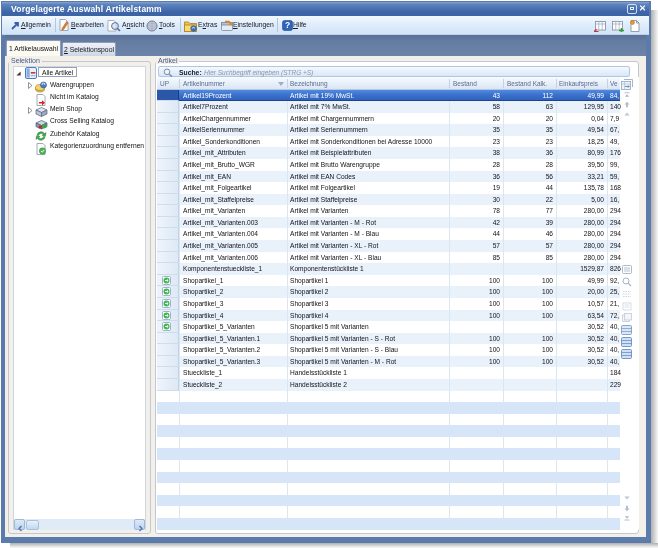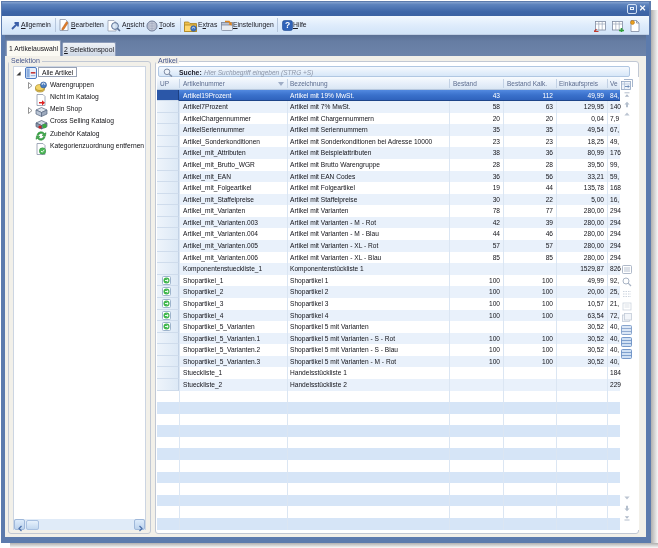--- a/index.html
+++ b/index.html
@@ -76,20 +76,21 @@
 .vline { position:absolute; top:0; width:1px; height:100%; background:#dbe6f3; }
 
 </style>
 </head>
 <body>
 <div id="stage">
   <div id="win"></div>
   <div id="shadR"></div>
   <div id="shadB"></div>
   <div id="title">
+    <span class="txt">Vorgelagerte Auswahl Artikelstamm</span>
     <span id="btnRestore">
         <i></i>
       </span>
     <span id="btnClose">✕</span>
   </div>
   <div id="tbar"></div>
   <div id="tbitems">
     <svg class="abs" style="left:11px;top:5px;" width="9" height="9">
         <path d="M1 8 L6.5 2.5 M3.5 2 L7 2 L7 5.5" stroke="#3a5ea8" stroke-width="1.8" fill="none"></path>
       </svg>

